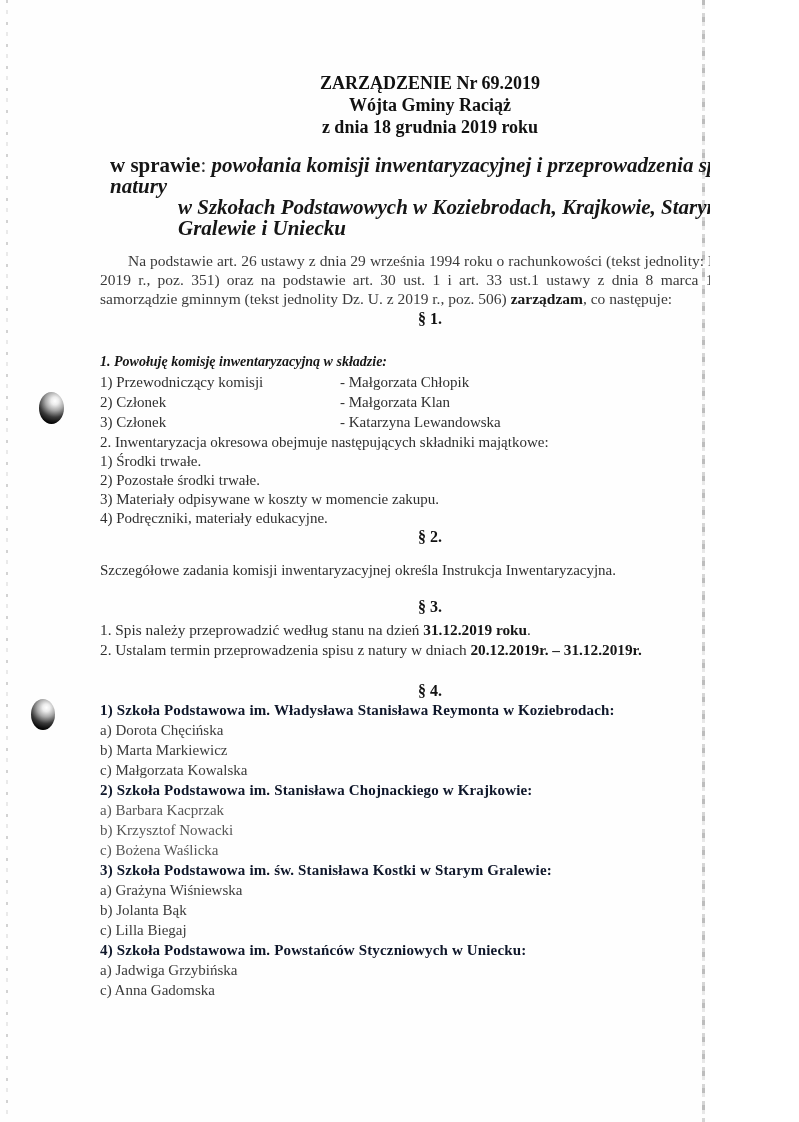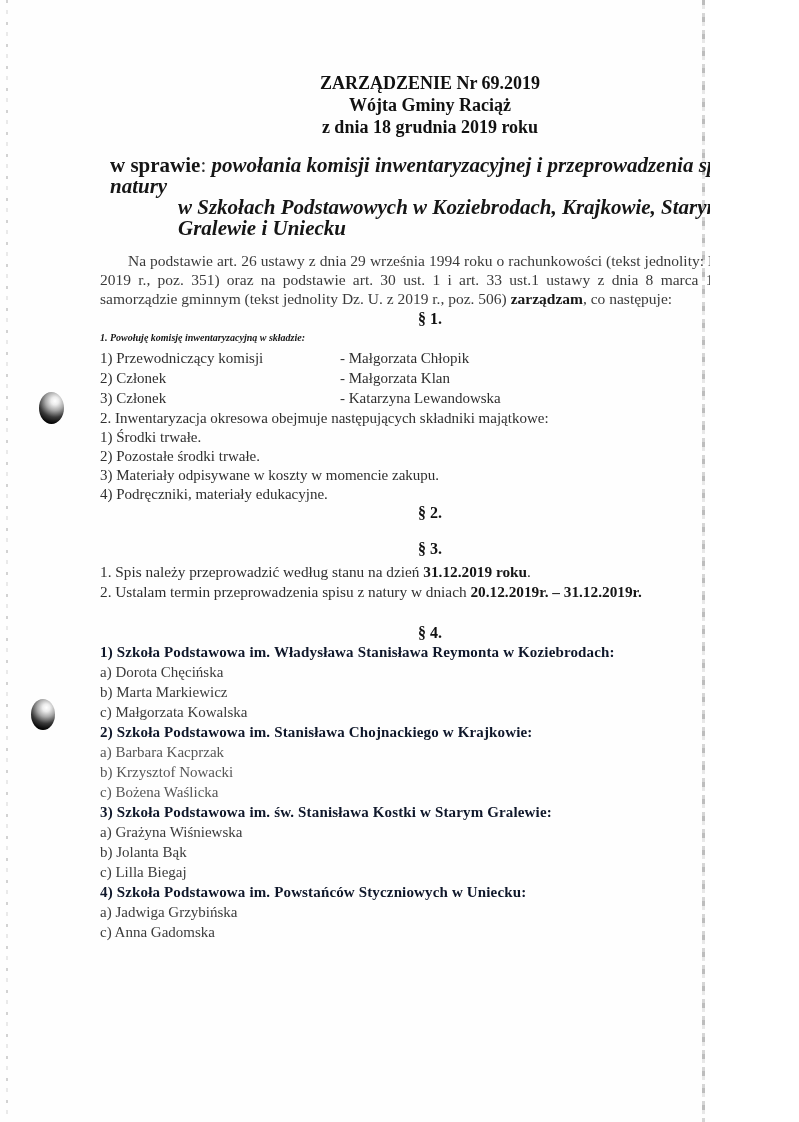--- a/index.html
+++ b/index.html
@@ -49,21 +49,21 @@
   .subject-l2{margin-left:78px;}
   .preamble{margin:12px 0 0 0;text-align:justify;text-indent:28px;
     font-size:15.5px;line-height:19px;color:#3a3a3a;}
   .sec-head{text-align:center;font-weight:700;font-size:16px;line-height:18px;color:#111;}
   .mt2{margin-top:2px;}
   .mt0{margin-top:0;}
   .mt12{margin-top:4px;}
   .mt14{margin-top:14px;}
   .mt18{margin-top:18px;}
   .mt22{margin-top:22px;}
-  .intro{font-size:10px;line-height:20px;}
+  .intro{font-size:14px;line-height:20px;margin-top:24px;}
   .row{line-height:20px;}
   .cell{display:inline-block;width:240px;}
   .assets div{line-height:19px;}
   .s3-item{line-height:20px;font-size:15.3px;}
   .school-title{font-weight:700;color:#0f172a;line-height:20px;letter-spacing:.15px;}
   .member{line-height:20px;color:#3b3b3b;}
   .faded{color:#575757;}
 </style>
 </head>
 <body>
@@ -103,20 +103,21 @@
     <div class="row">2. Inwentaryzacja okresowa obejmuje następujących składniki majątkowe:</div>
 
     <div class="assets">
       <div>1) Środki trwałe.</div>
       <div>2) Pozostałe środki trwałe.</div>
       <div>3) Materiały odpisywane w koszty w momencie zakupu.</div>
       <div>4) Podręczniki, materiały edukacyjne.</div>
     </div>
 
     <div class="sec-head mt0">§ 2.</div>
+    <div class="mt14">Szczegółowe zadania komisji inwentaryzacyjnej określa Instrukcja Inwentaryzacyjna.</div>
 
     <div class="sec-head mt18">§ 3.</div>
     <div class="mt12">
       <div class="s3-item"><span>1. Spis należy przeprowadzić według stanu na dzień </span><span class="b">31.12.2019 roku</span><span>.</span></div>
       <div class="s3-item"><span>2. Ustalam termin przeprowadzenia spisu z natury w dniach </span><span class="b">20.12.2019r. – 31.12.2019r.</span></div>
     </div>
 
     <div class="sec-head mt22">§ 4.</div>
 
     <div>

